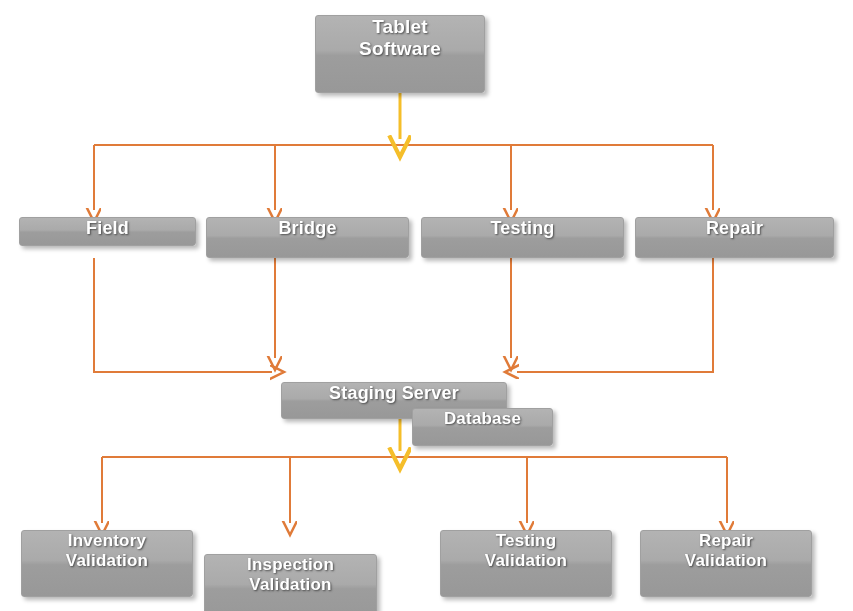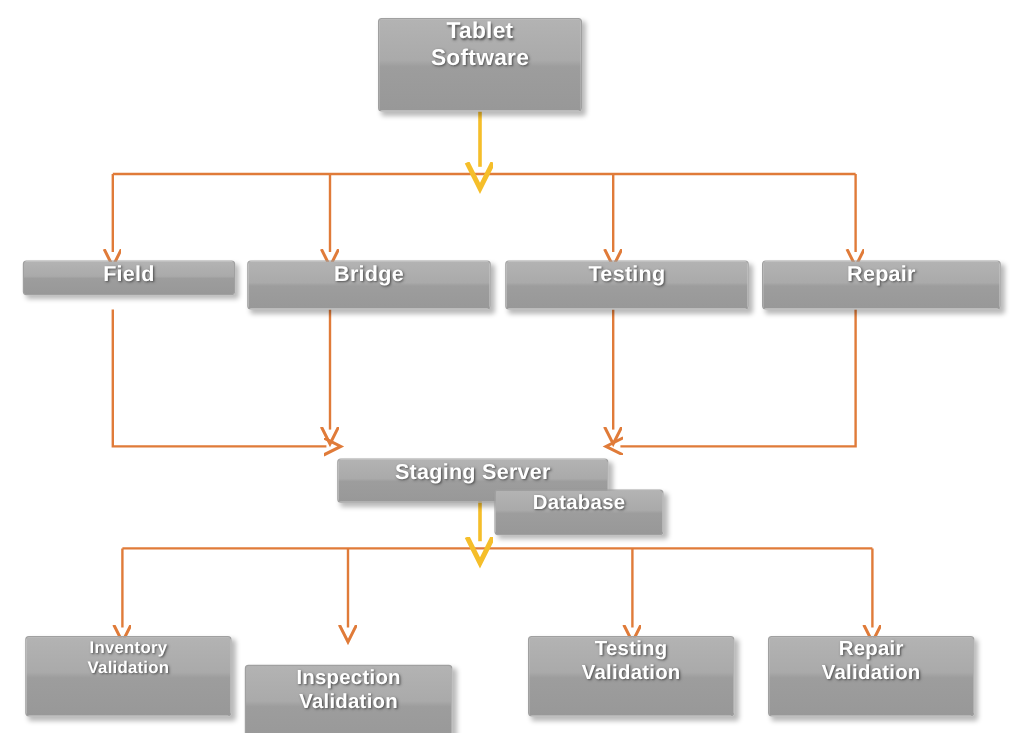--- a/index.html
+++ b/index.html
@@ -111,21 +111,21 @@
   </div>
 
   <div class="node" style="left:281px; top:350px; width:226px; height:37px; font-size:18px;margin-top:32px;">
     <span class="node-label">Staging Server</span>
   </div>
 
   <div class="node" style="left:412px; top:408px; width:141px; height:38px; font-size:17px;">
     <span class="node-label">Database</span>
   </div>
 
-  <div class="node" style="left:21px; top:530px; width:172px; height:67px; font-size:14px;">
+  <div class="node" style="left:21px; top:530px; width:172px; height:67px; font-size:17px;">
     <span class="node-label">Inventory
 Validation</span>
   </div>
 
   <div class="node" style="left:204px; top:530px; width:173px; height:67px; font-size:17px;margin-top:24px;">
     <span class="node-label">Inspection
 Validation</span>
   </div>
 
   <div class="node" style="left:440px; top:530px; width:172px; height:67px; font-size:17px;">

